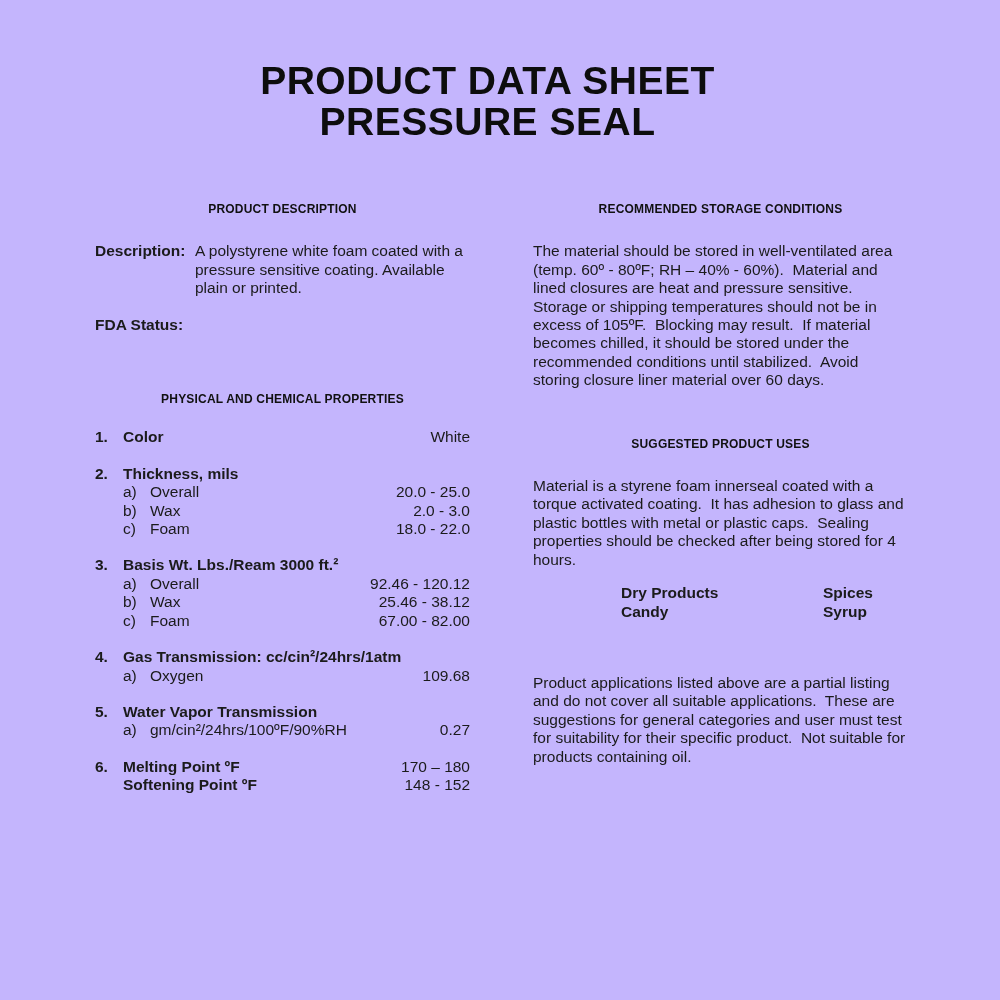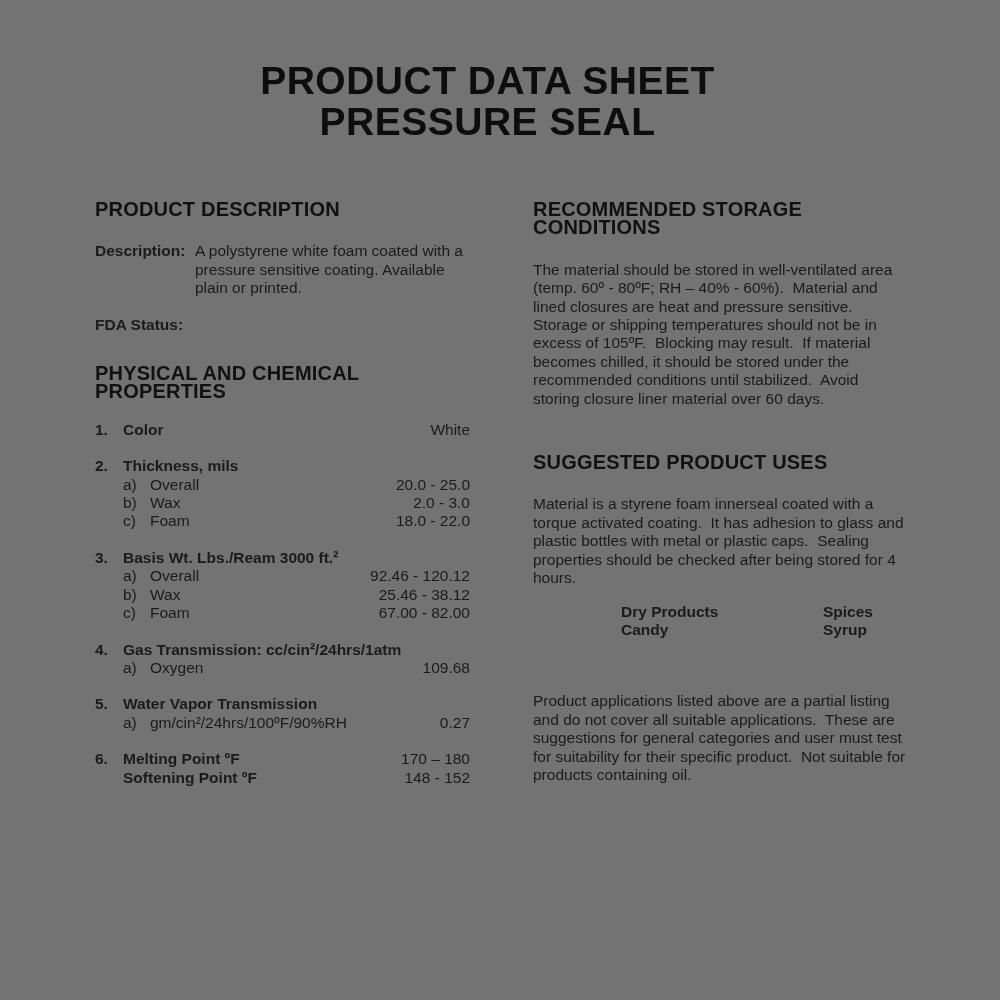--- a/index.html
+++ b/index.html
@@ -4,21 +4,21 @@
 <style>
   html, body {
     margin: 0;
     padding: 0;
     background: #ffffff;
   }
   .page {
     position: relative;
     width: 1000px;
     height: 1000px;
-    background: #737373;
+    background: #c4b5fd;
     font-family: "Liberation Sans", sans-serif;
     color: #1b1b1b;
     overflow: hidden;
   }
   .doc-title {
     position: absolute;
     top: 60px;
     left: 0;
     width: 975px;
     text-align: center;
@@ -30,40 +30,41 @@
   }
   .col {
     position: absolute;
     top: 200px;
     font-size: 15.5px;
     line-height: 18.4px;
   }
   .col-left  { left: 95px;  width: 375px; }
   .col-right { left: 533px; width: 375px; }
   .sec-heading {
-    font-weight: bold;
-    font-size: 20px;
+    text-align: center;
+    font-weight: bold;
+    font-size: 12px;
     letter-spacing: 0.2px;
     margin: 0 0 24px 0;
     color: #111;
   }
   .labeled-row {
     display: flex;
     margin-bottom: 18px;
   }
   .labeled-row .row-label {
     flex: 0 0 100px;
     font-weight: bold;
     white-space: nowrap;
   }
   .labeled-row .row-text {
     flex: 1;
     white-space: pre-wrap;
   }
-  .props-heading { margin-top: 30px; margin-bottom: 20px; }
+  .props-heading { margin-top: 56px; margin-bottom: 20px; }
   .prop-group { margin-bottom: 18px; }
   .prop-row {
     display: flex;
   }
   .prop-row .num {
     flex: 0 0 28px;
     font-weight: bold;
   }
   .prop-row .num.blank { font-weight: normal; }
   .prop-row .plabel {

